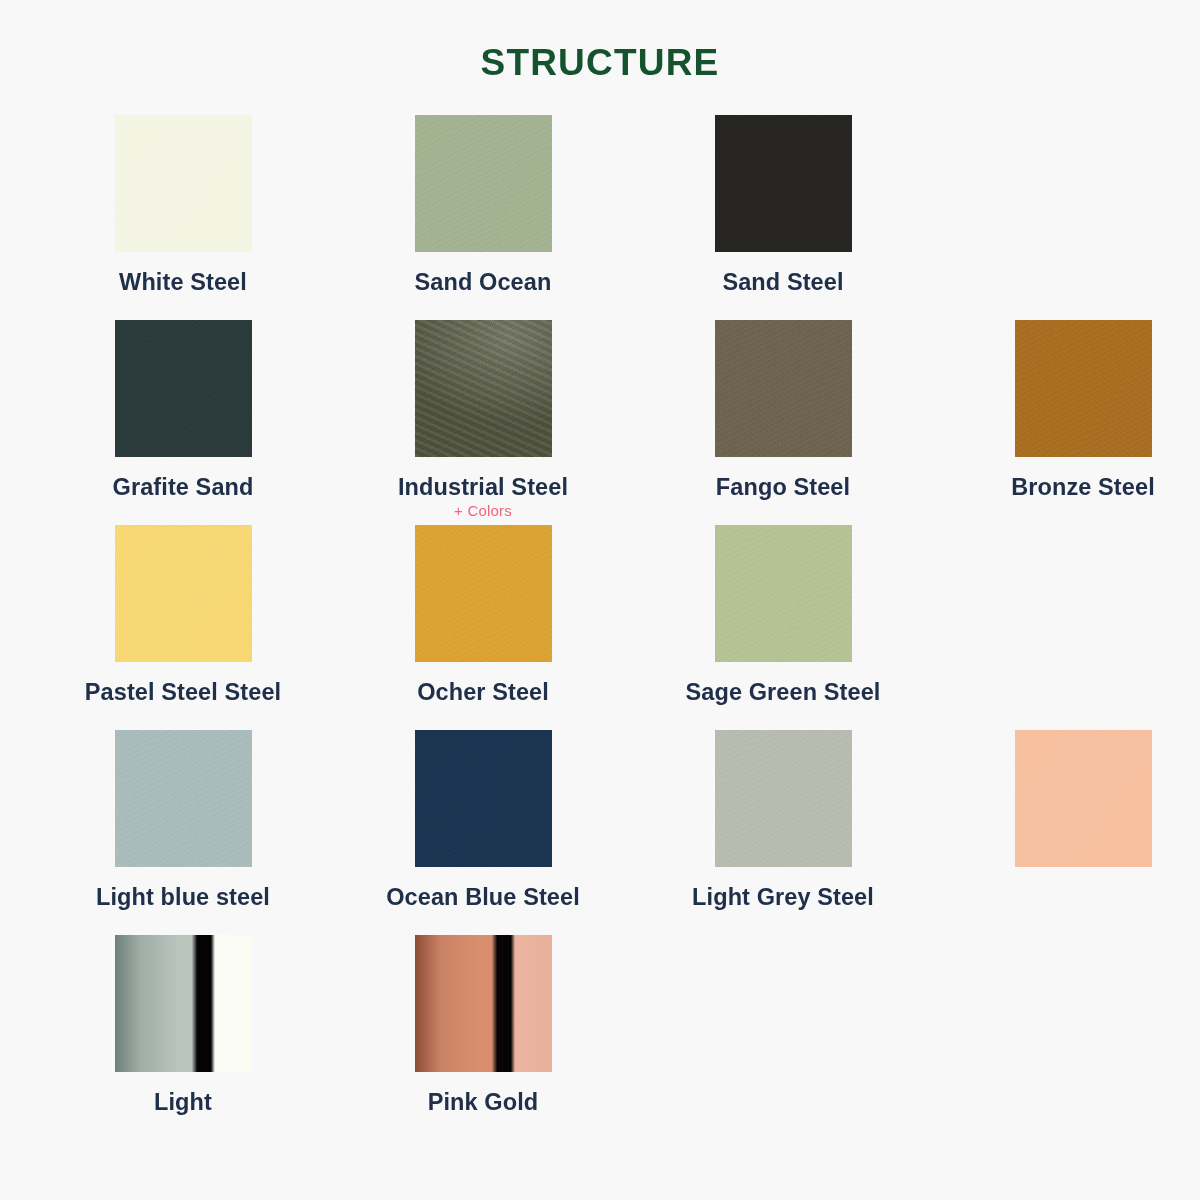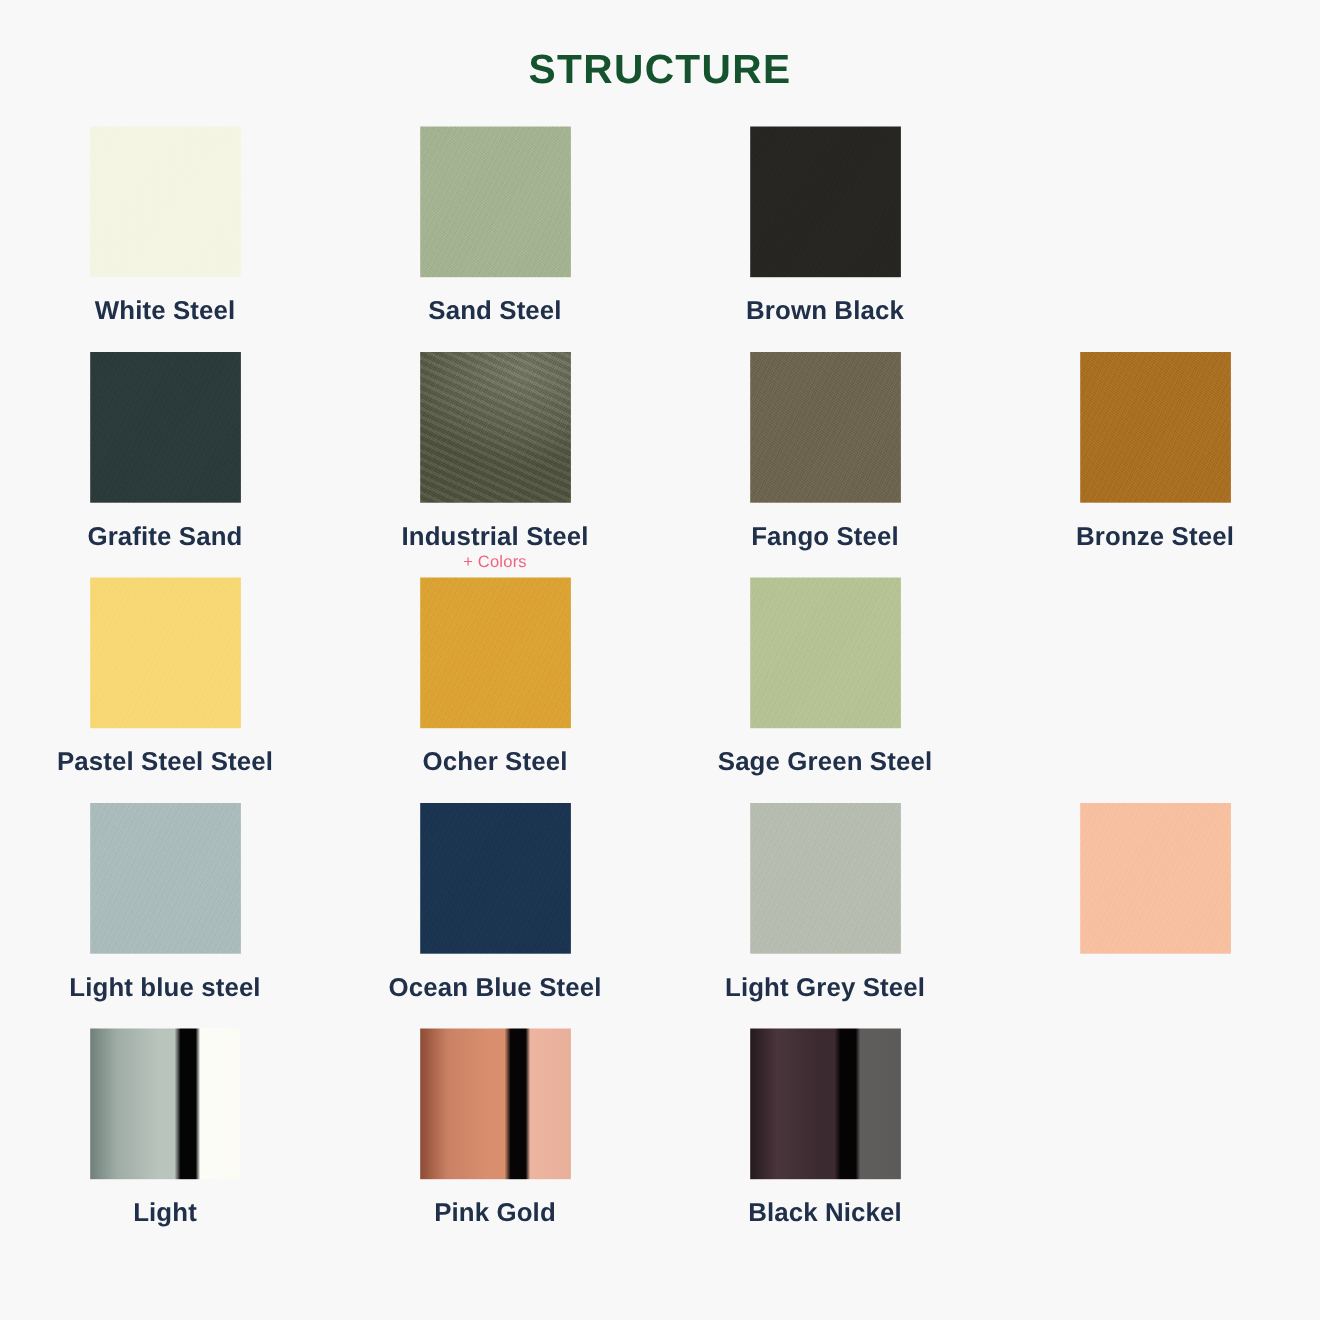--- a/index.html
+++ b/index.html
@@ -35,20 +35,21 @@
     color: #3b3b3b;
     line-height: 1;
   }
 
   
   .swatch-grid {
     position: absolute;
     top: 115px;
     left: 0;
     width: 952px;
+    padding-left: 33px;
   }
   .swatch-row {
     display: flex;
     width: 1200px;
     height: 205px;
   }
   .swatch-cell {
     width: 300px;
     display: flex;
     flex-direction: column;
@@ -105,25 +106,25 @@
   <div class="page-title" style="color: #14532d;">STRUCTURE</div>
 
   <div class="swatch-grid">
       <div class="swatch-row">
         <div class="swatch-cell">
           <div class="swatch-chip" style="background-color: rgb(244, 245, 226);"></div>
           <div class="swatch-label">White Steel</div>
         </div>
         <div class="swatch-cell">
           <div class="swatch-chip" style="background-color: rgb(163, 179, 146);"></div>
-          <div class="swatch-label">Sand Steel</div>
+          <div class="swatch-label">Sand Ocean</div>
         </div>
         <div class="swatch-cell">
           <div class="swatch-chip" style="background-color: rgb(39, 37, 34);"></div>
-          <div class="swatch-label">Brown Black</div>
+          <div class="swatch-label">Sand Steel</div>
         </div>
       </div>
       <div class="swatch-row">
         <div class="swatch-cell">
           <div class="swatch-chip" style="background-color: rgb(43, 58, 58);"></div>
           <div class="swatch-label">Grafite Sand</div>
         </div>
         <div class="swatch-cell">
           <div class="swatch-chip" style="background: repeating-linear-gradient(24deg, rgba(255, 255, 255, 0.055) 0px, rgba(255, 255, 255, 0.055) 3px, rgba(0, 0, 0, 0.055) 3px, rgba(0, 0, 0, 0.055) 7px), radial-gradient(120% 90% at 68% 12%, rgba(255, 255, 255, 0.16), rgba(0, 0, 0, 0.12) 72%), rgb(91, 94, 71);"></div>
           <div class="swatch-label">Industrial Steel</div>
@@ -171,20 +172,16 @@
       </div>
       <div class="swatch-row">
         <div class="swatch-cell">
           <div class="swatch-chip no-grain" style="background: linear-gradient(90deg, rgb(111, 128, 122) 0%, rgb(159, 173, 166) 18%, rgb(185, 196, 189) 46%, rgb(185, 196, 189) 56%, rgb(4, 4, 4) 60%, rgb(4, 4, 4) 70%, rgb(253, 253, 248) 73%, rgb(251, 251, 244) 100%);"></div>
           <div class="swatch-label">Light</div>
         </div>
         <div class="swatch-cell">
           <div class="swatch-chip no-grain" style="background: linear-gradient(90deg, rgb(141, 75, 53) 0%, rgb(201, 129, 101) 18%, rgb(217, 143, 110) 46%, rgb(217, 143, 110) 56%, rgb(6, 4, 4) 60%, rgb(6, 4, 4) 70%, rgb(237, 181, 160) 73%, rgb(232, 176, 154) 100%);"></div>
           <div class="swatch-label">Pink Gold</div>
         </div>
-        <div class="swatch-cell">
-          <div class="swatch-chip no-grain" style="background: linear-gradient(90deg, rgb(36, 26, 30) 0%, rgb(74, 53, 60) 18%, rgb(59, 42, 48) 46%, rgb(59, 42, 48) 56%, rgb(5, 3, 3) 60%, rgb(5, 3, 3) 70%, rgb(96, 94, 92) 73%, rgb(93, 91, 89) 100%);"></div>
-          <div class="swatch-label">Black Nickel</div>
-        </div>
       </div>
     </div>
 
 </div>
 
 </body></html>

